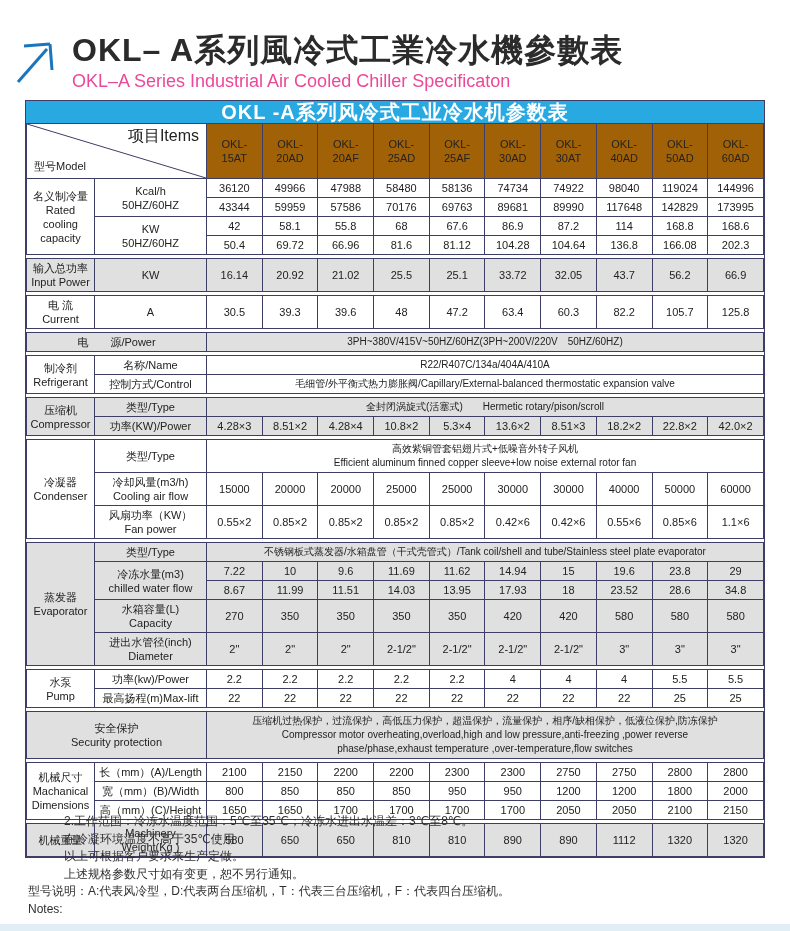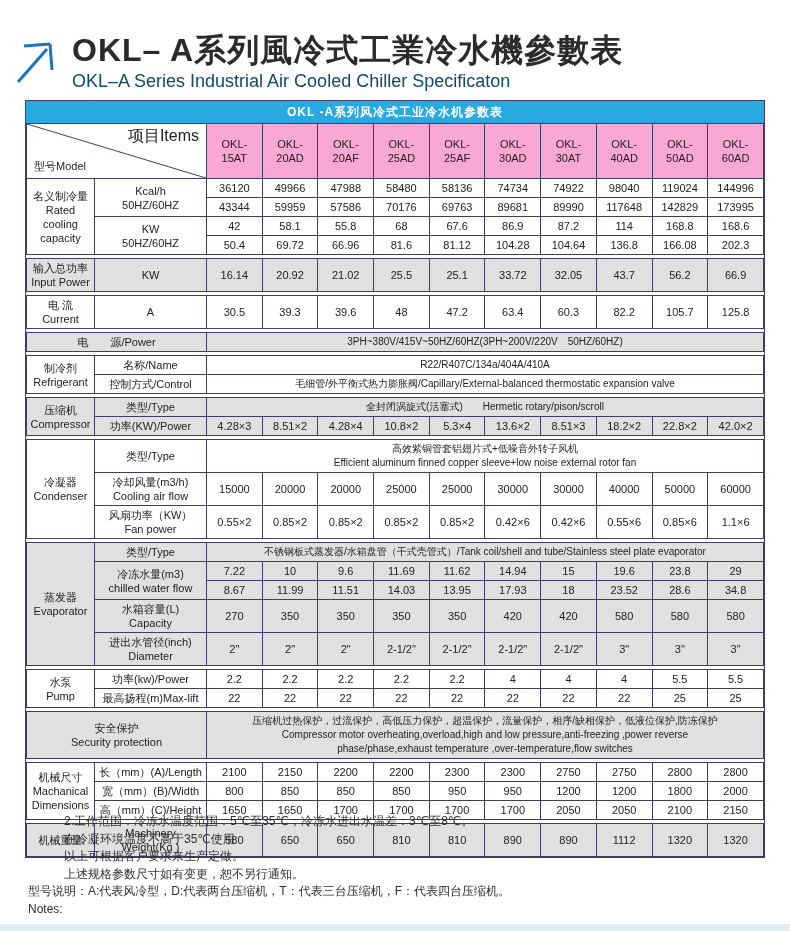--- a/index.html
+++ b/index.html
@@ -5,30 +5,30 @@
   html,body{margin:0;padding:0;}
   body{
     width:790px;height:931px;position:relative;background:#ffffff;
     font-family:"Liberation Sans","DejaVu Sans",sans-serif;color:#222;overflow:hidden;
   }
   
   .hdr{position:absolute;left:14px;top:34px;display:flex;align-items:flex-start;}
   .arrow{width:50px;height:48px;margin-top:4px;flex:0 0 auto;}
   .hdr-text{margin-left:8px;}
   .title-cn{font-size:32px;font-weight:bold;color:#2b2b2b;letter-spacing:1px;line-height:32px;}
-  .title-en{font-size:18px;color:#0c4a6e;line-height:26px;margin-top:2px;}
+  .title-en{font-size:18px;color:#ec4899;line-height:26px;margin-top:2px;}
   
   .wrap{position:absolute;left:25px;top:100px;width:738px;border:1px solid #3e3d66;background:#fff;}
-  .caption{background:#29a9e1;color:#fff;text-align:center;font-size:12px;height:22px;line-height:22px;font-weight:bold;letter-spacing:1px;}
+  .caption{background:#29a9e1;color:#fff;text-align:center;font-size:20px;height:22px;line-height:22px;font-weight:bold;letter-spacing:1px;}
   table{border-collapse:collapse;width:100%;table-layout:fixed;}
   col.c-sec{width:68px;}
   col.c-lab{width:112px;}
   th,td{border:1px solid #3e3d66;font-size:11px;font-weight:normal;text-align:center;
         padding:2px 1px;line-height:14px;color:#222;overflow:hidden;}
-  th{background:#f9a8d4;margin-left:41px;}
+  th{background:#a16207;margin-left:41px;}
   td.sh,th.sh{background:#e0e0e0;}
   td.gap{border-left:none;border-right:none;border-top:1px solid #3e3d66;border-bottom:1px solid #3e3d66;
          height:3px;padding:0;background:#fff;}
   td.txt{font-size:10px;}
   td.val{font-size:11px;}
   
   td.corner{position:relative;height:30px;padding:12px;background:#fff;}
   td.corner svg{position:absolute;left:0;top:0;width:100%;height:100%;}
   .corner-l{position:absolute;left:7px;bottom:5px;font-size:11px;}
   .corner-r{position:absolute;right:7px;top:5px;font-size:16px;}

